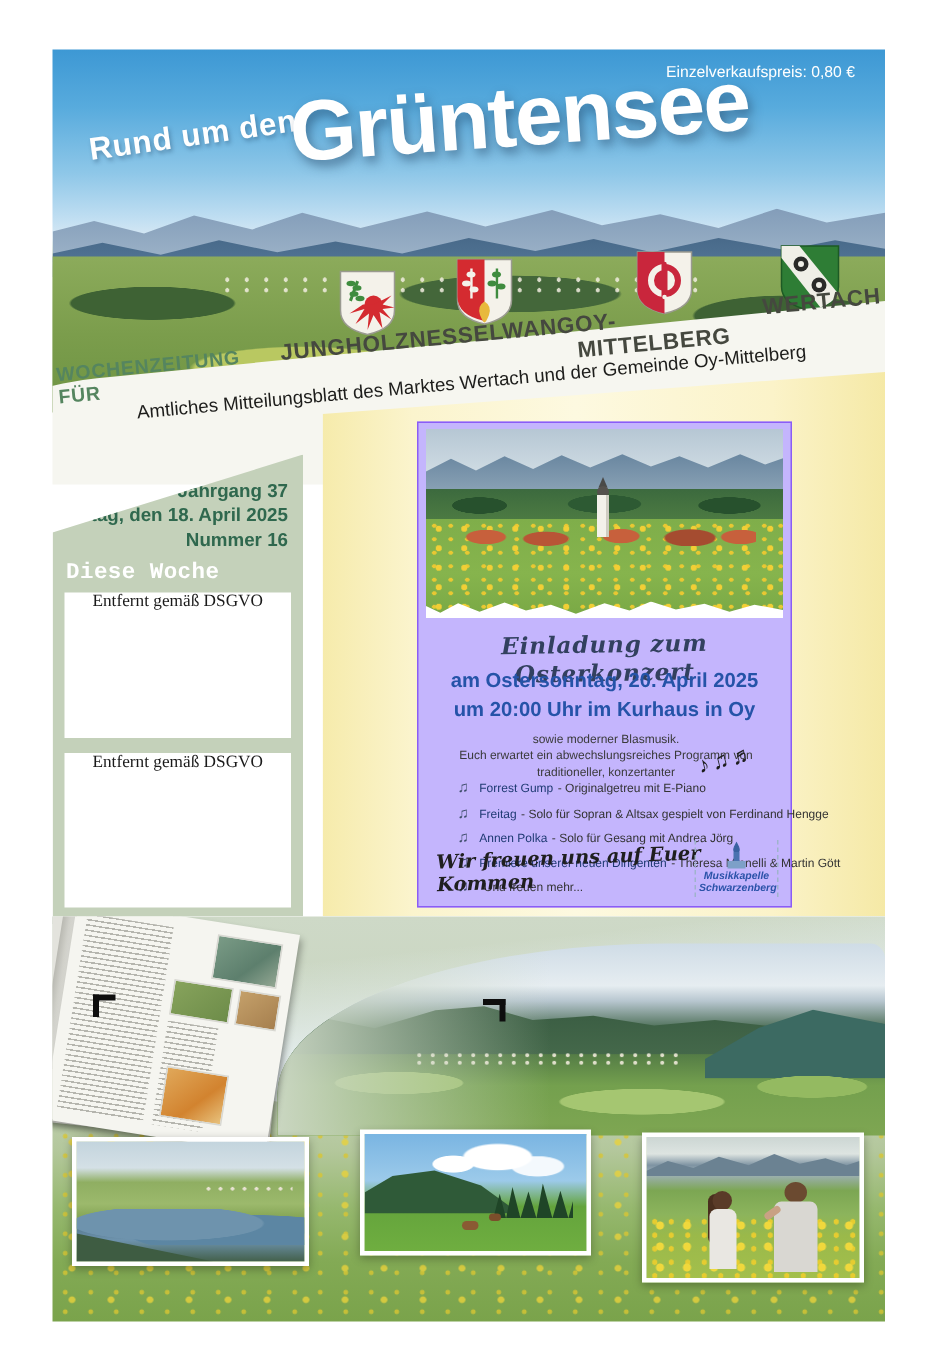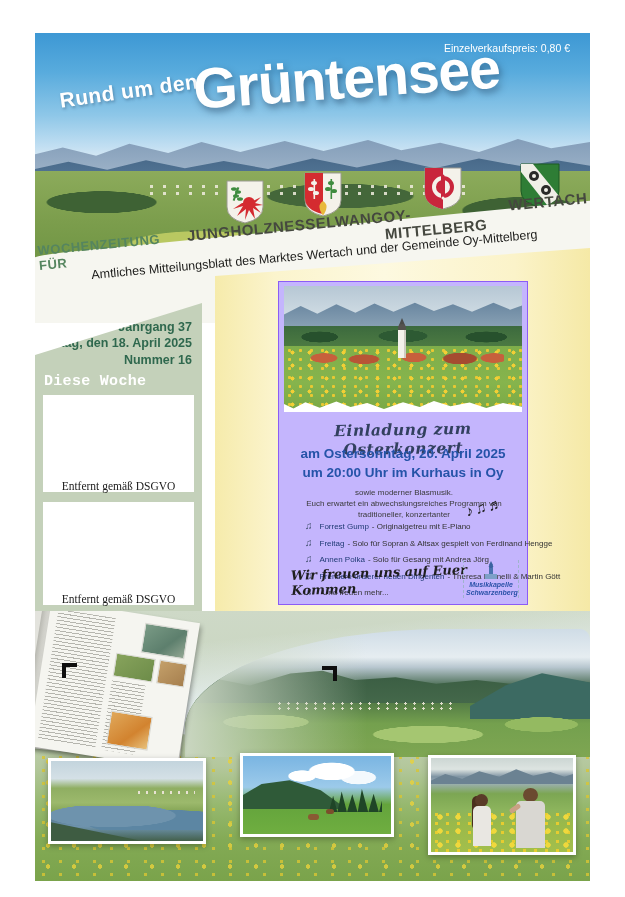--- a/index.html
+++ b/index.html
@@ -42,21 +42,21 @@
   .arc-prefix { font-size:13px; font-weight:bold; color:#55855f; letter-spacing:.5px; }
   .arc-town { font-size:15px; font-weight:bold; color:#45483f; letter-spacing:.5px; }
   .arc-line2 { position:absolute; left:92px; top:255px; width:485px; transform:rotate(-5.2deg); transform-origin:left bottom;
     font-size:12.5px; color:#1d1d1b; white-space:nowrap; }
 
   
   .sidebar { position:absolute; left:35px; top:290px; width:167px; height:308px; background:#c4d1ba;
     clip-path:polygon(0 52px,100% 0,100% 100%,0 100%); }
   .issue-block { position:absolute; right:10px; top:16px; text-align:right; font-weight:bold; font-size:12.5px; line-height:1.3; color:#2f684e; }
   .week-title { position:absolute; left:9px; top:70px; font-size:15px; font-weight:600; color:#ffffff; letter-spacing:.3px;font-family:Liberation Mono, monospace; }
-  .dsgvo-box { position:absolute; left:8px; width:151px; background:#ffffff; display:flex; align-items:flex-end; justify-content:center; text-align:center; }
+  .dsgvo-box { position:absolute; left:8px; width:151px; background:#ffffff; display:flex; align-items:flex-start; justify-content:center; text-align:center; }
   .dsgvo-box.b1 { top:92px; height:97px; }
   .dsgvo-box.b2 { top:199px; height:103px; }
   .dsgvo-text { font-family:"Liberation Serif", serif; font-size:11.5px; color:#1a1a1a; }
 
   
   .yellow-panel { position:absolute; left:215px; top:235px; width:375px; height:363px;
     clip-path:polygon(0 28px,100% 0,100% 100%,0 100%);
     background:linear-gradient(90deg,#f6ebab 0%,#fbf4cd 16%,#fdf9e0 45%,#fbf3c9 80%,#f5e9a6 100%); }
   .poster { position:absolute; left:278px; top:268px; width:250px; height:324px; background:#c4b5fd; border:1px solid #8b5cf6; }
   .poster-photo { position:absolute; left:5px; top:4px; width:238px; height:126px; overflow:hidden;

